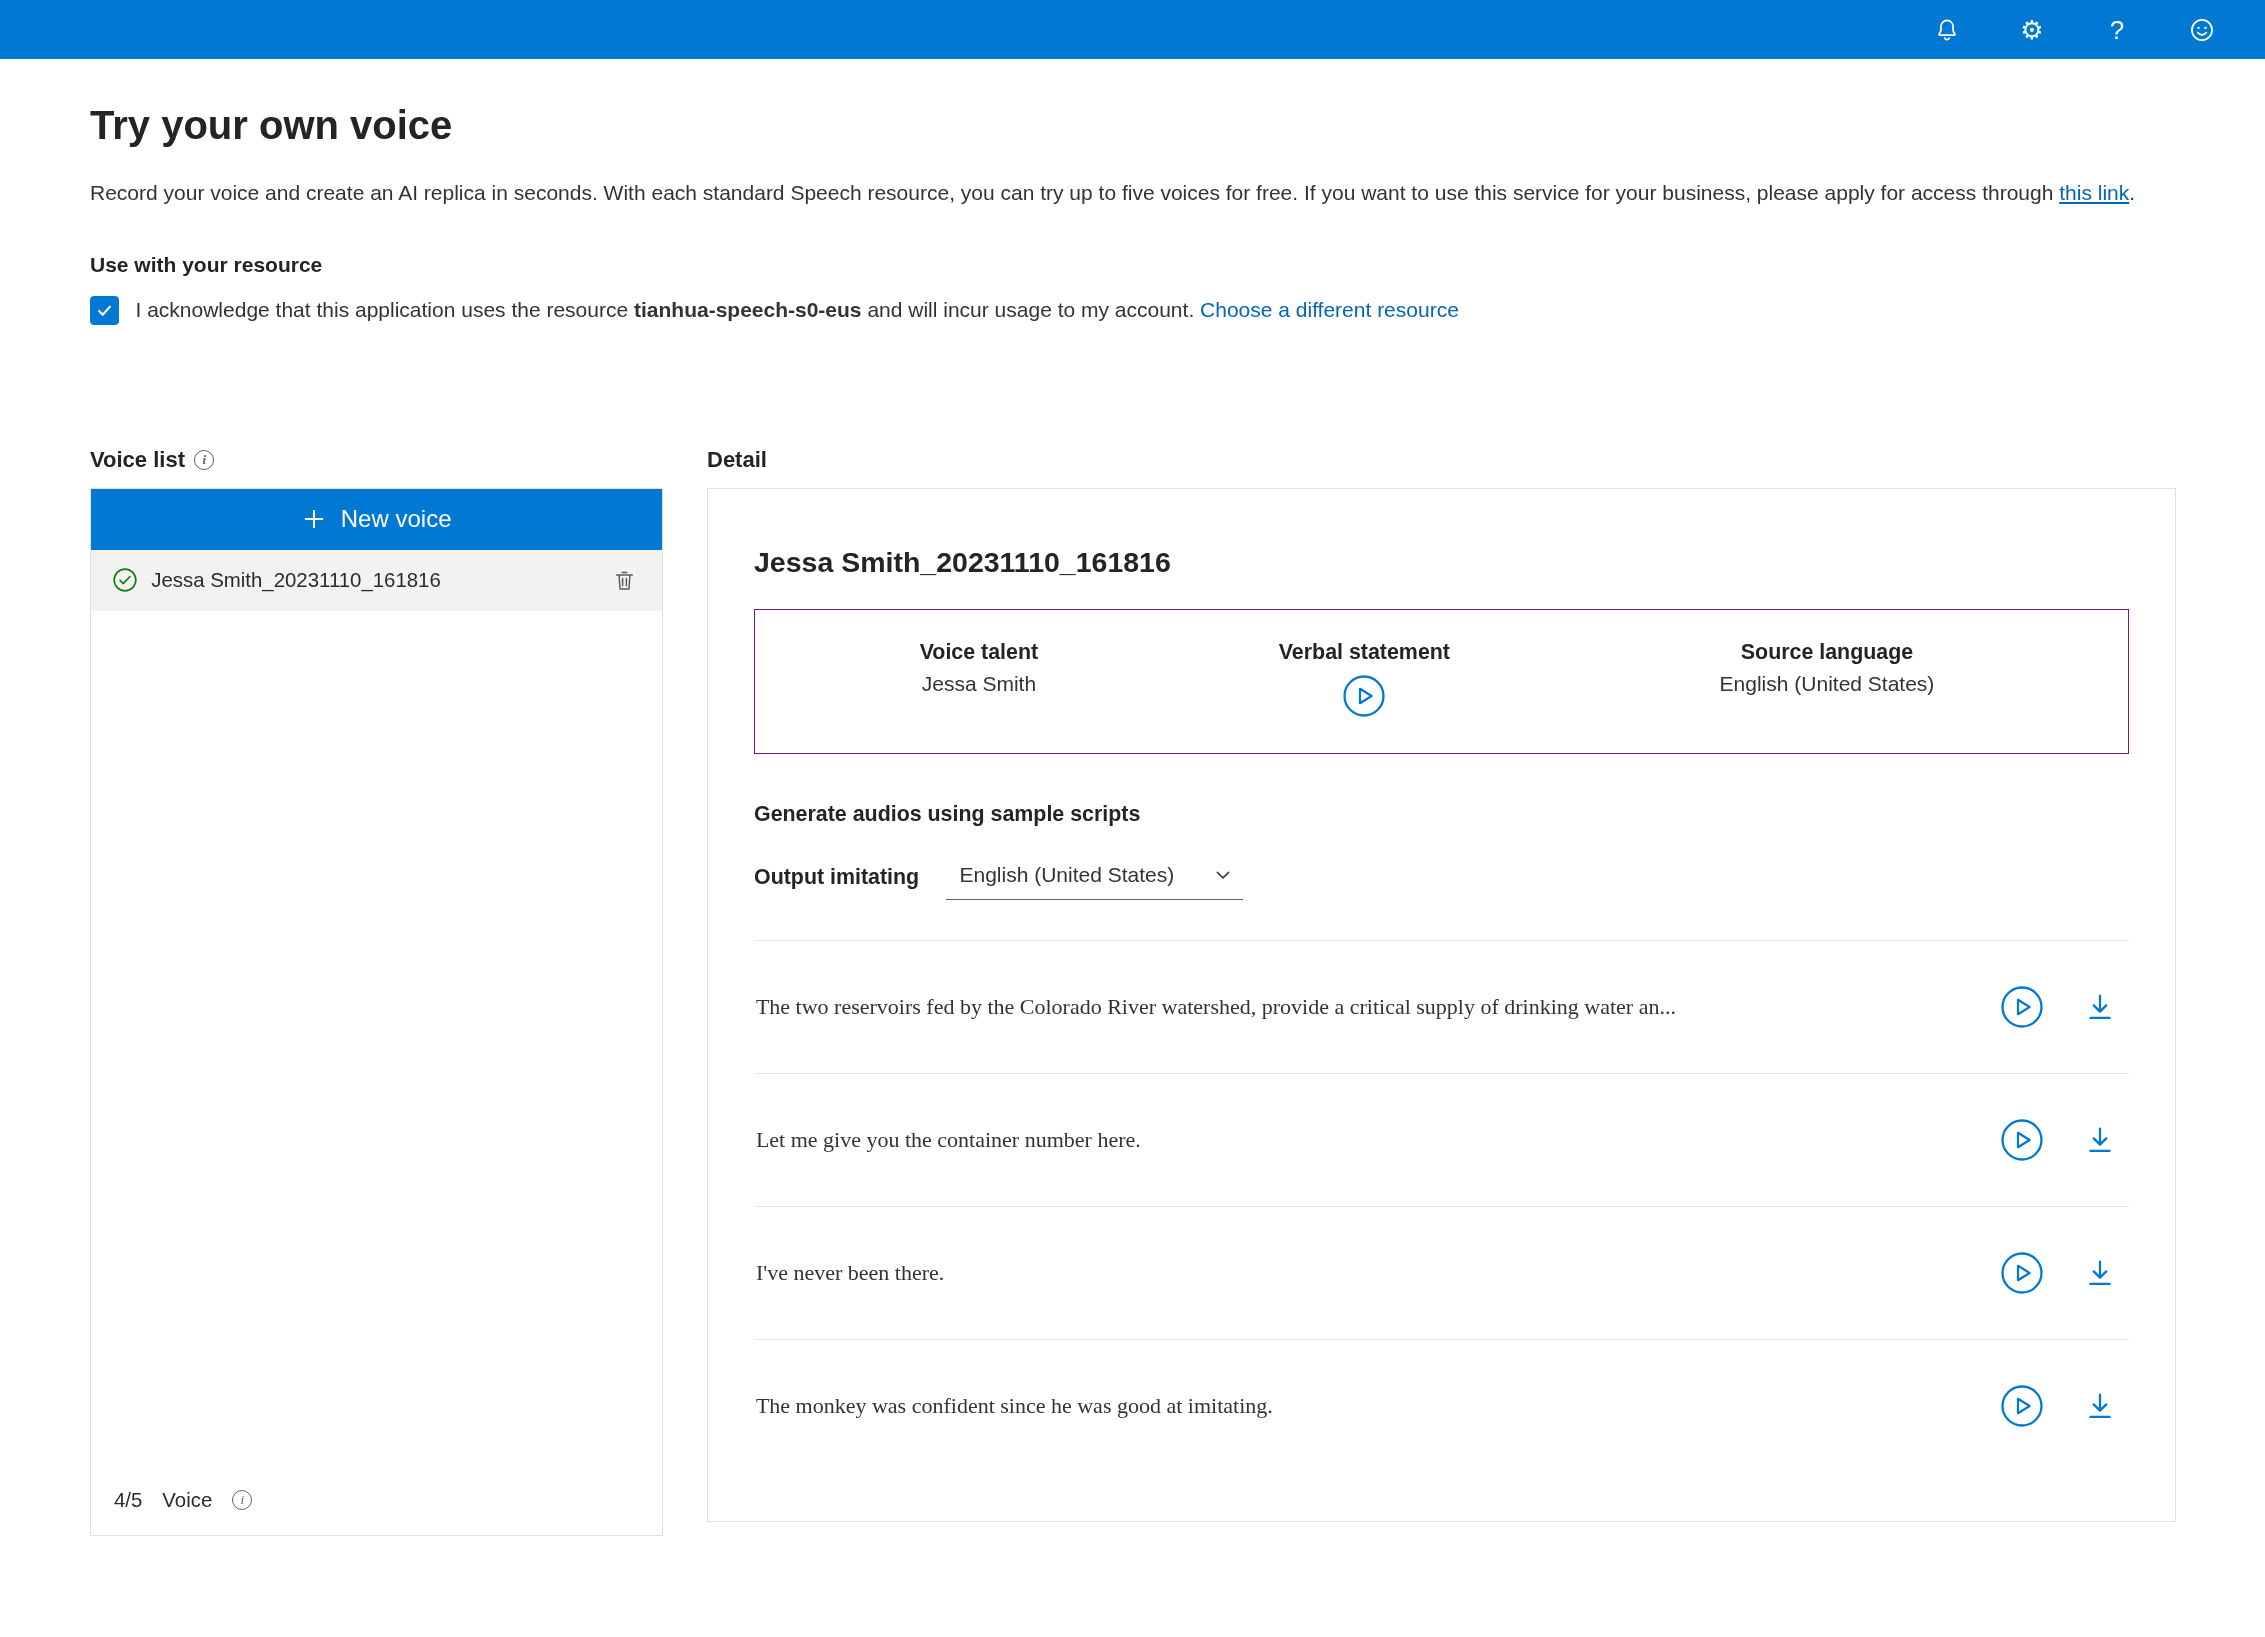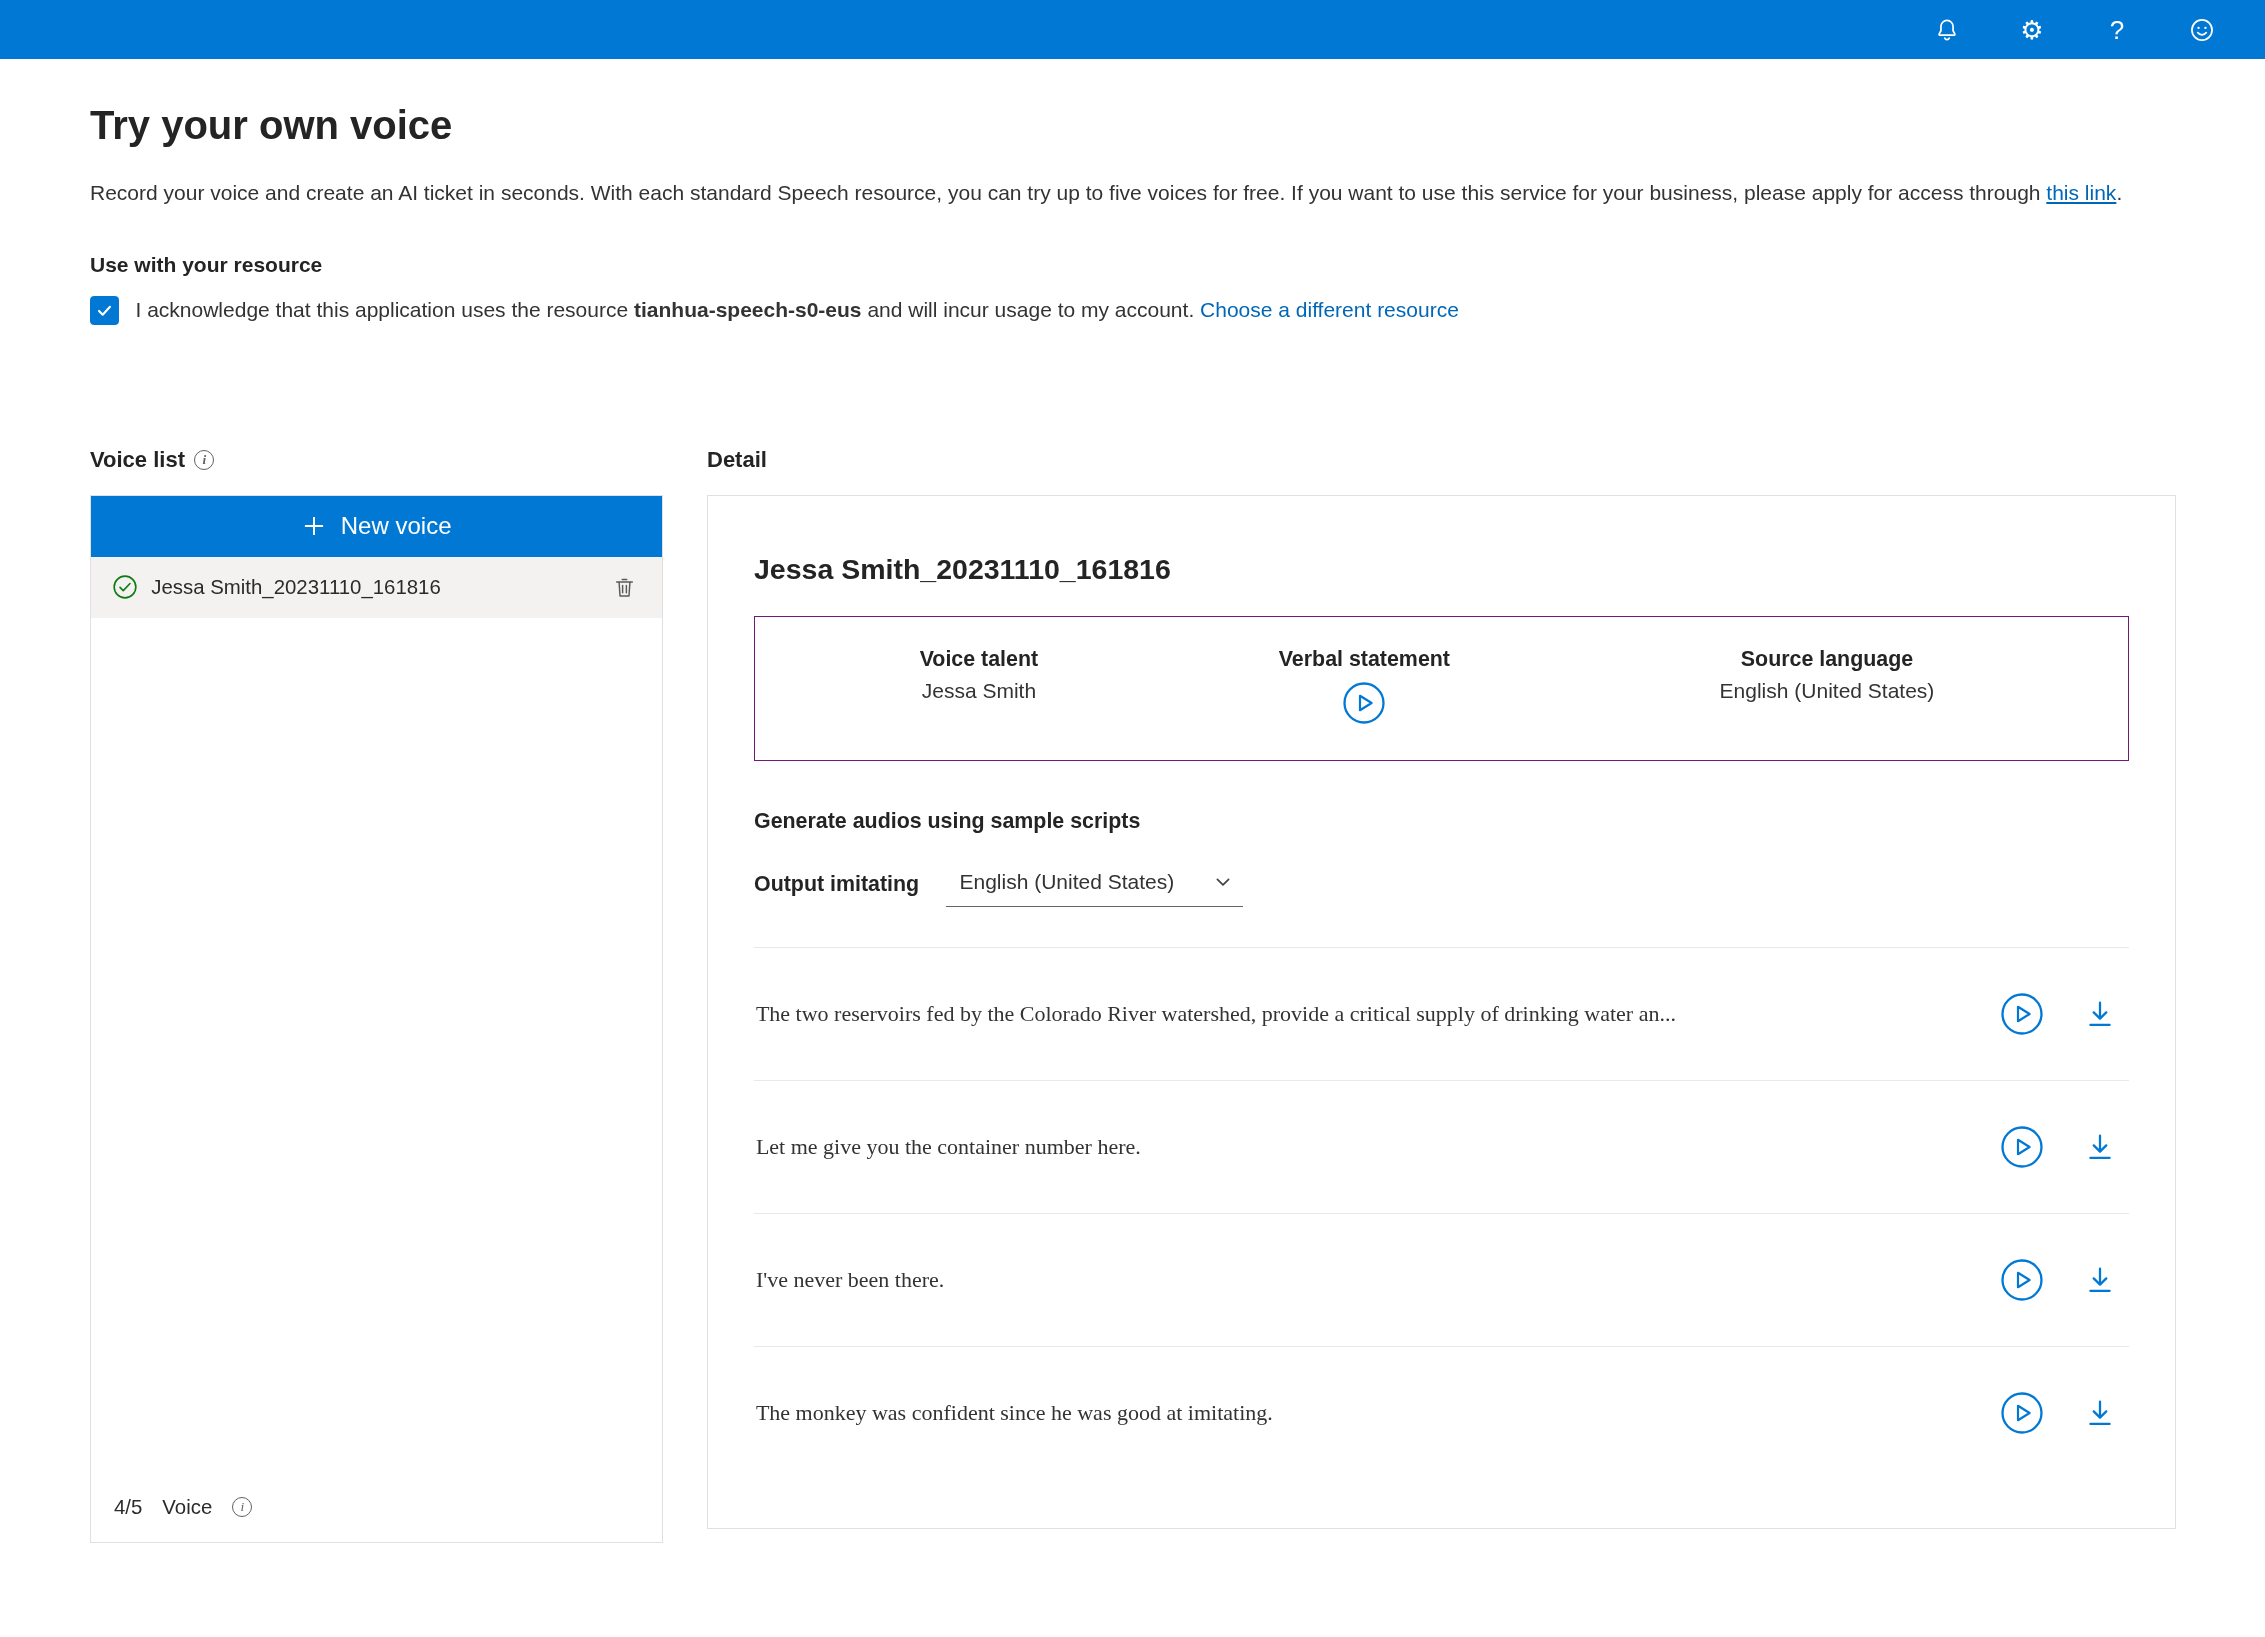--- a/index.html
+++ b/index.html
@@ -35,21 +35,21 @@
     background: #0078d4; border: 1px solid #0078d4;
     display: flex; align-items: center; justify-content: center; cursor: pointer;
   }
   .bold { font-weight: 700; }
 
   
   .columns { display: flex; gap: 44px; margin-top: 122px; align-items: flex-start; }
 
   .panel-label {
     font-size: 22px; font-weight: 600; color: #242424;
-    display: flex; align-items: center; gap: 9.5px; margin-bottom: 22px;
+    display: flex; align-items: center; gap: 9.5px; margin-bottom: 15px;
   }
   .info-icon {
     width: 20px; height: 20px; border: 1.4px solid #616161; border-radius: 50%;
     display: inline-flex; align-items: center; justify-content: center;
     font-size: 13.3px; color: #616161; font-family: "Liberation Serif", serif; font-style: italic;
     cursor: pointer;
   }
 
   
   .col-left { width: 573px; flex: 0 0 573px; }
@@ -127,21 +127,21 @@
       <circle cx="15.2" cy="10" r="1.1" fill="#ffffff"></circle>
       <path d="M8 14.4a5 5 0 0 0 8 0" fill="none" stroke="#ffffff" stroke-width="1.6" stroke-linecap="round"></path>
     </svg>
   </span>
 </div>
 
 <div class="content">
 
   <h1 class="page-title">Try your own voice</h1>
 
-  <p class="desc"><span>Record your voice and create an AI ticket in seconds. With each standard Speech resource, you can try up to five voices for free. If you want to use this service for your business, please apply for access through </span><a class="inline-link">this link</a><span>.</span></p>
+  <p class="desc"><span>Record your voice and create an AI replica in seconds. With each standard Speech resource, you can try up to five voices for free. If you want to use this service for your business, please apply for access through </span><a class="inline-link">this link</a><span>.</span></p>
 
   <div class="resource-heading">Use with your resource</div>
 
   <div class="ack-row">
     <span class="checkbox">
       <svg viewBox="0 0 16 16" width="19" height="19" aria-hidden="true">
         <path d="M3.4 8.4l3.1 3.1 6.1-6.6" fill="none" stroke="#ffffff" stroke-width="1.8" stroke-linecap="round" stroke-linejoin="round"></path>
       </svg>
     </span>
     <span><span>I acknowledge that this application uses the resource </span><span class="bold">tianhua-speech-s0-eus</span><span> and will incur usage to my account. </span><a class="plain-link">Choose a different resource</a></span>

